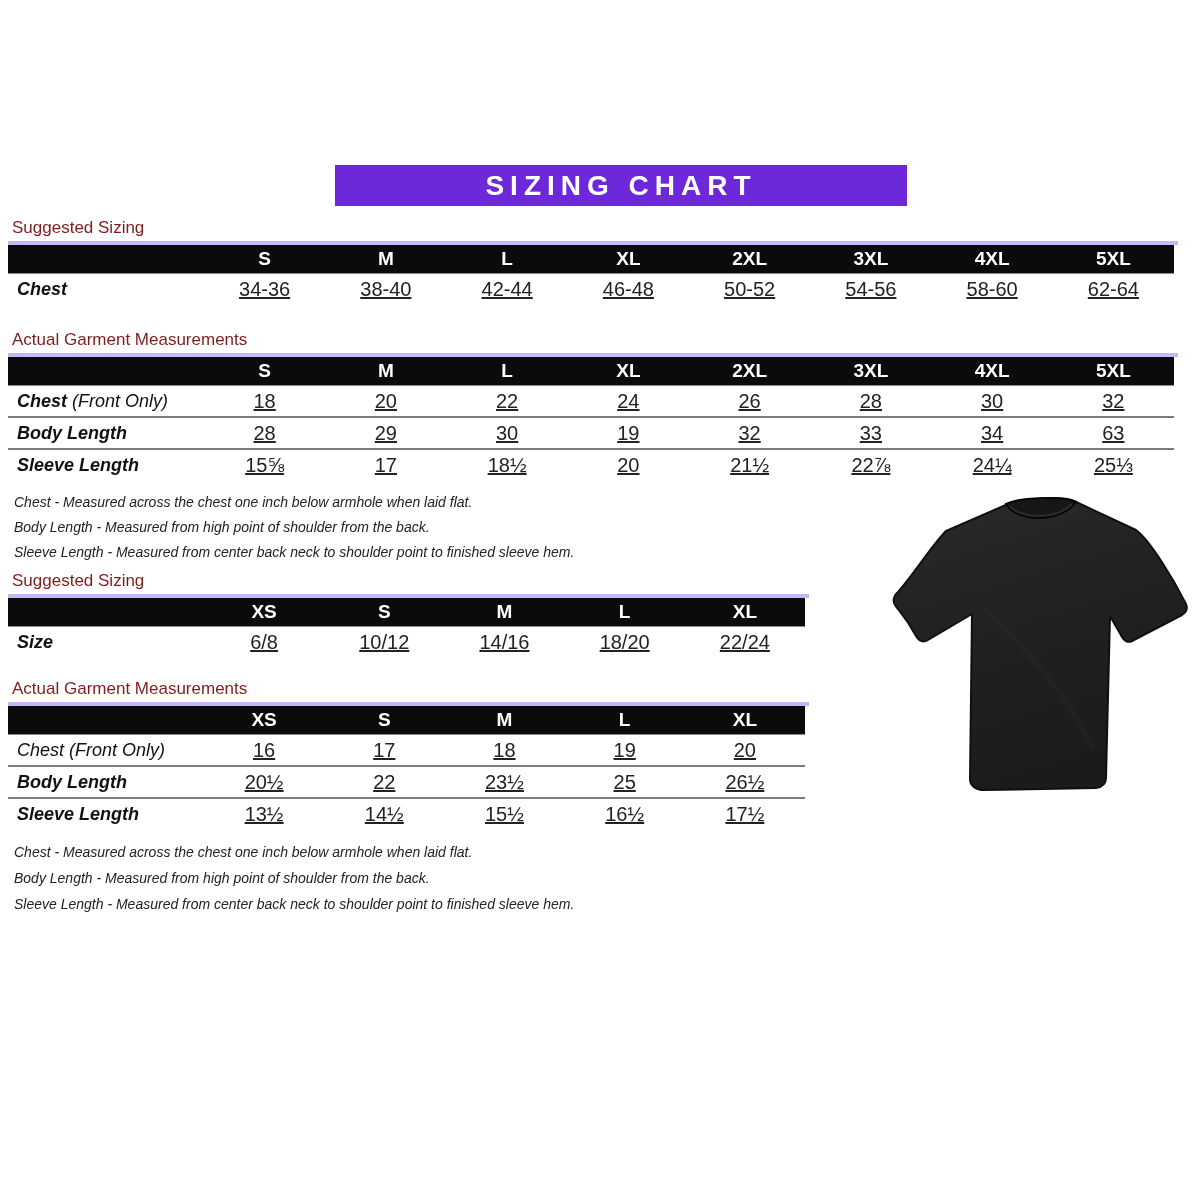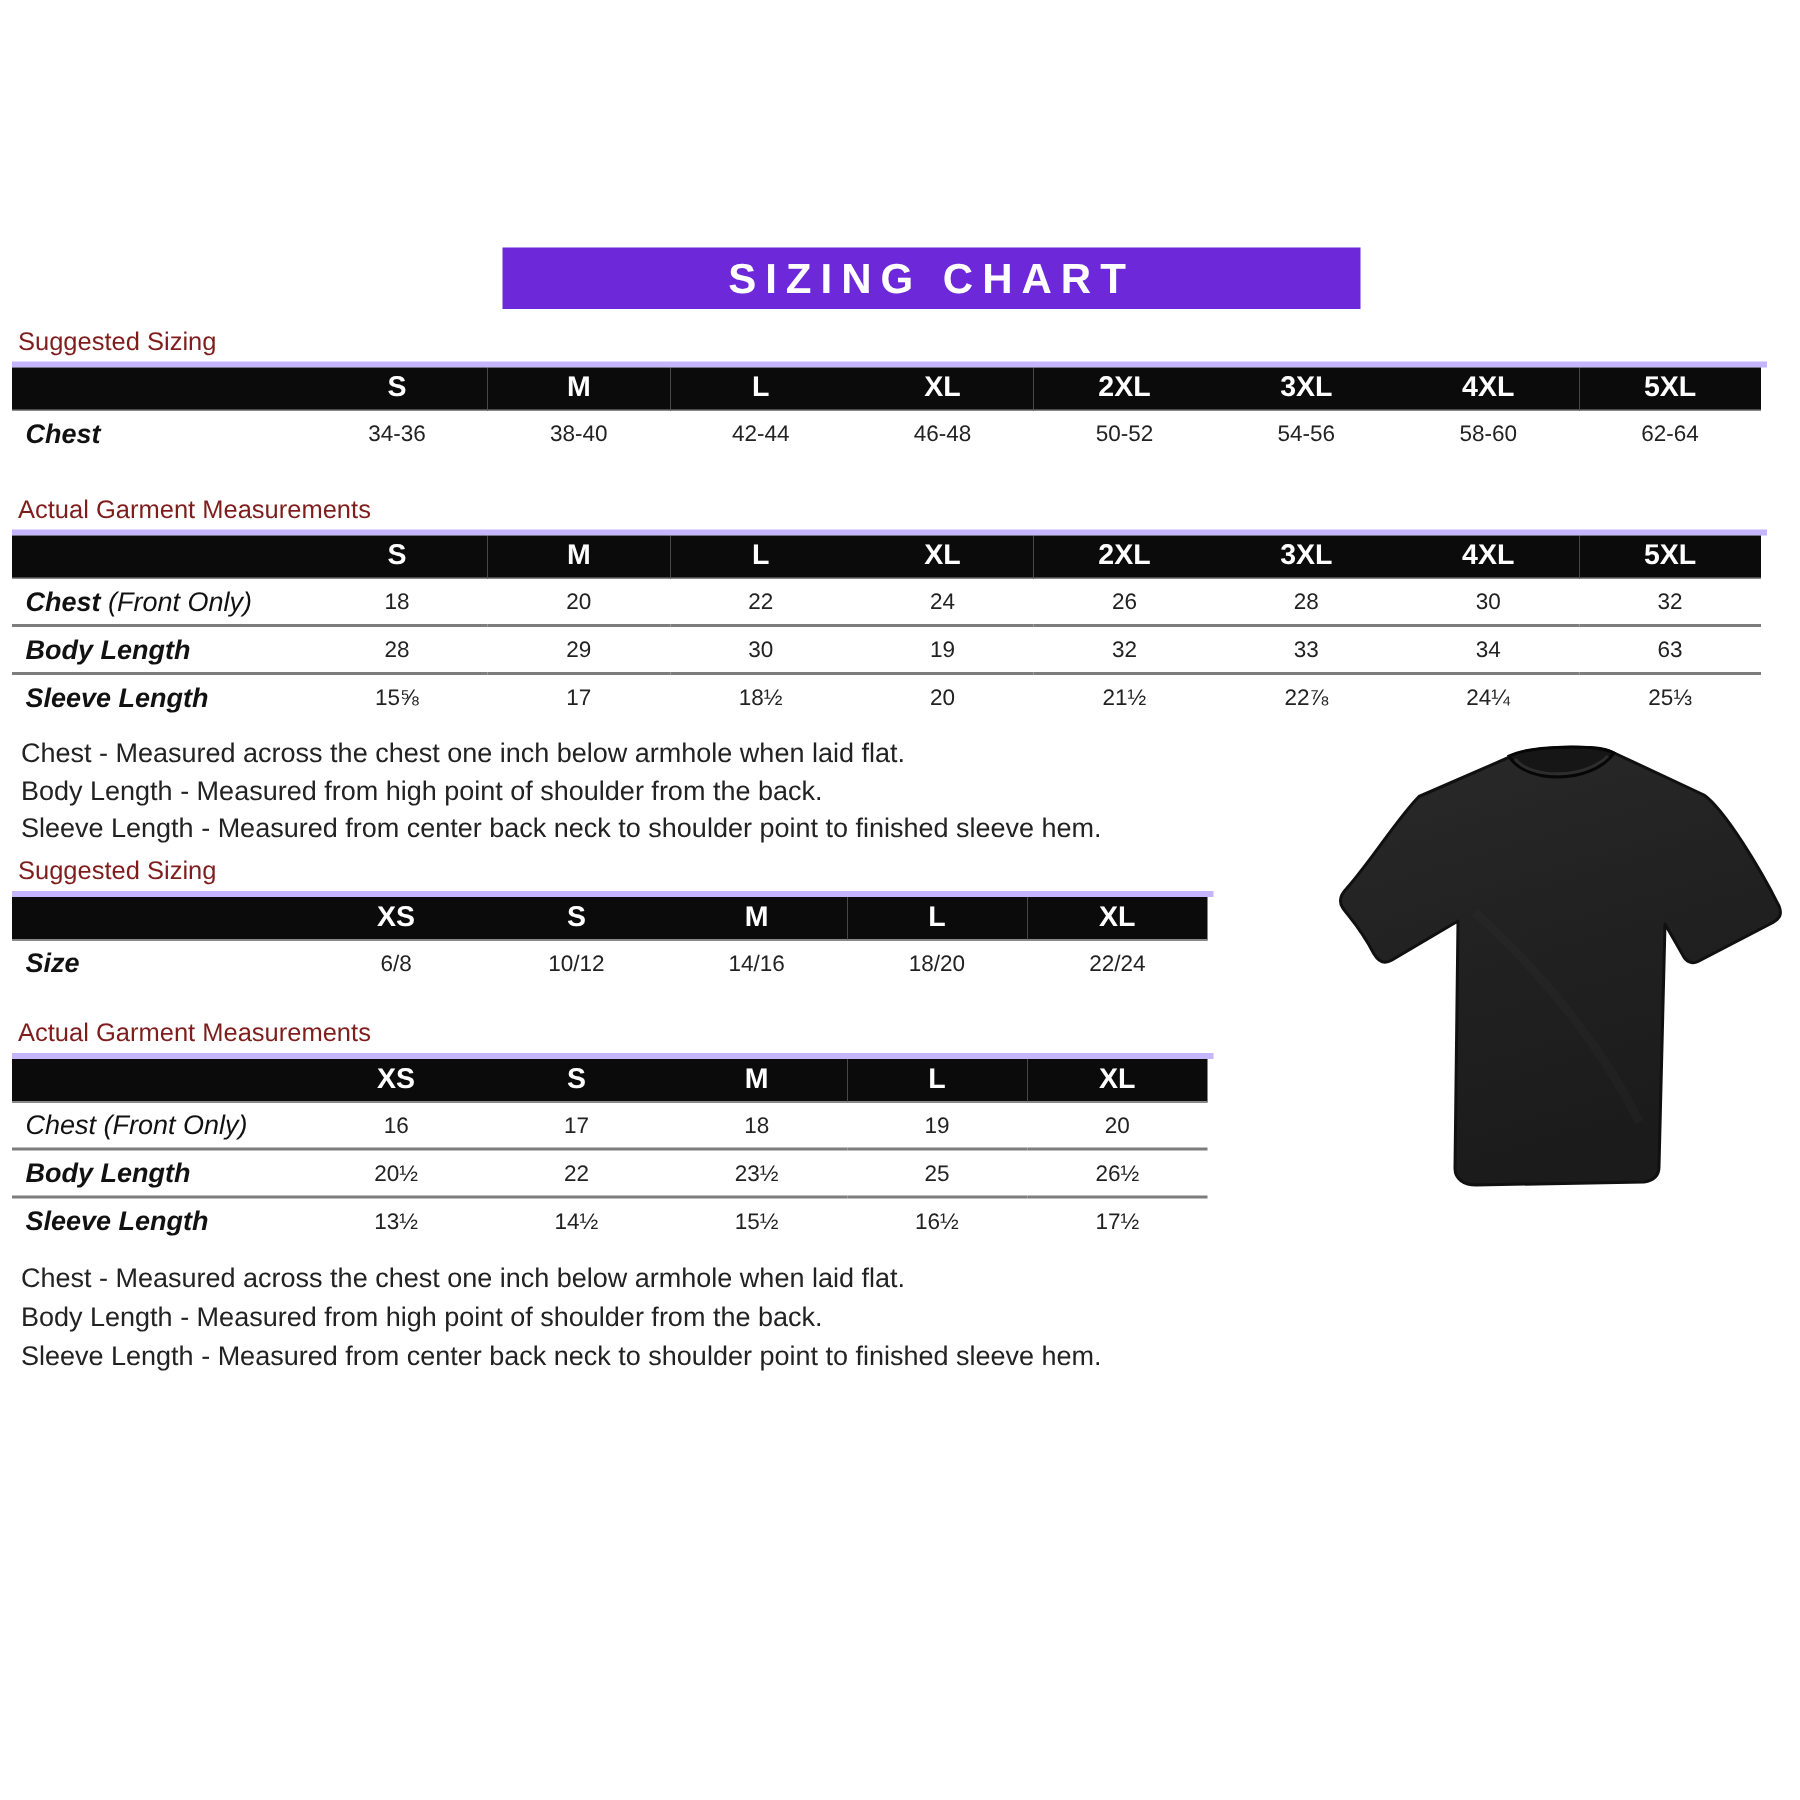--- a/index.html
+++ b/index.html
@@ -34,34 +34,34 @@
   table.size-table{border-collapse:separate;border-spacing:0;table-layout:fixed;}
   table.adult{width:1166px;}
   table.youth{width:797px;}
   .size-table th,.size-table td{padding:0;margin:0;}
   .size-table thead th{
     background:#0b0b0b;color:#ffffff;font-weight:bold;font-size:19px;
     height:28px;text-align:center;border-bottom:1px solid #8a8a8a;
   }
   .size-table thead th.corner{width:196px;}
   .size-table tbody td{
-    height:30px;text-align:center;font-size:15px;color:#222;vertical-align:middle;
+    height:30px;text-align:center;font-size:20px;color:#222;vertical-align:middle;text-decoration:underline;
   }
   .size-table tbody th.rowlabel{
     height:30px;text-align:left;padding-left:9px;font-size:18px;color:#111;
     font-weight:bold;vertical-align:middle;white-space:nowrap;font-style:italic;
   }
   .rowlabel .suffix{font-weight:normal;}
   .rowlabel.normal .lbl{font-weight:normal;}
   .size-table tbody tr:not(:last-child) td,
   .size-table tbody tr:not(:last-child) th{border-bottom:2px solid #7d7d7d;}
 
   
   .notes{margin-top:10px;padding-left:6px;}
-  .notes .note{font-size:18px;color:#222;line-height:25px;}
+  .notes .note{font-size:14px;color:#222;line-height:25px;font-style:italic;}
   .notes-youth .note{line-height:26px;}
 
   
   .shirt-wrap{position:absolute;left:888px;top:488px;width:308px;height:315px;}
 </style>
 </head>
 <body>
 
 <div class="container">
 

